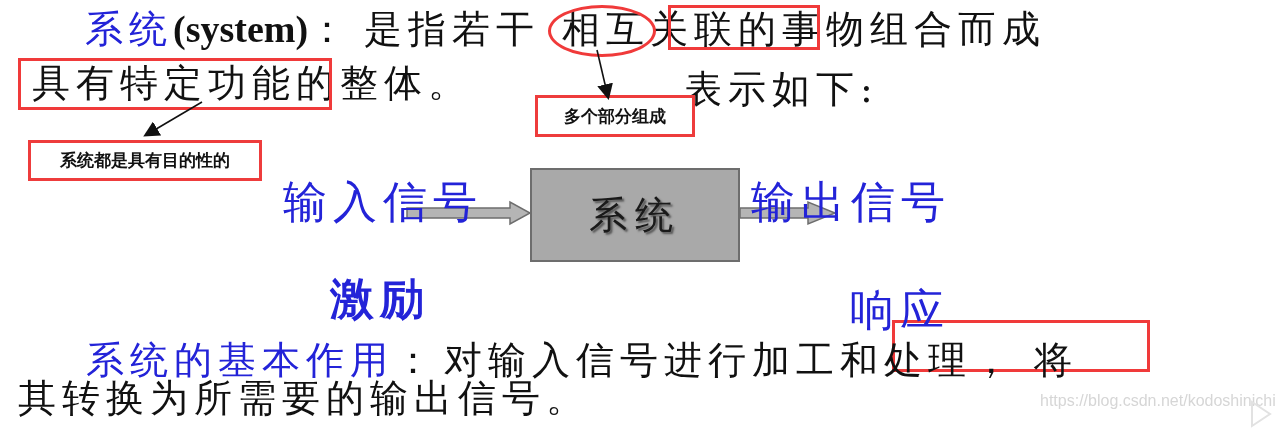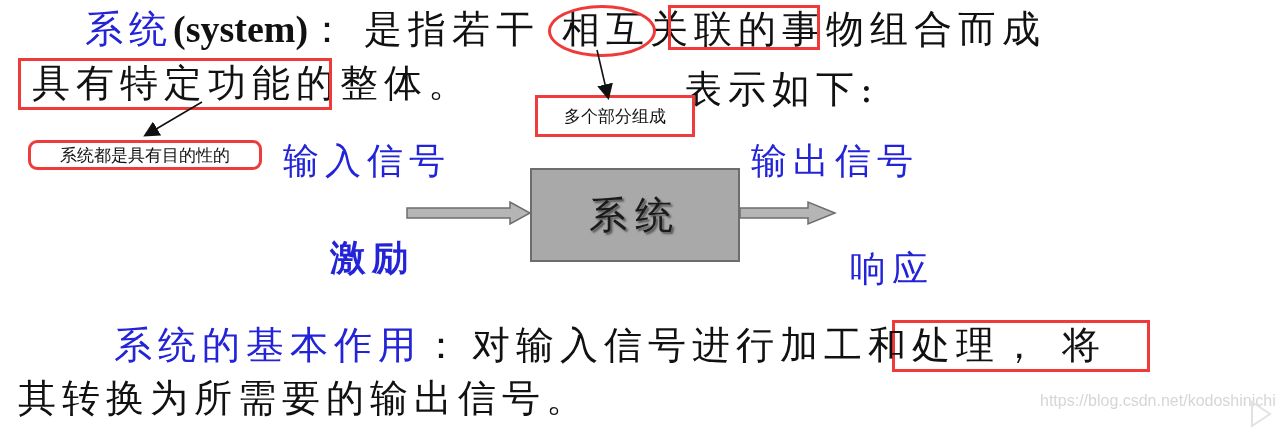--- a/index.html
+++ b/index.html
@@ -11,23 +11,23 @@
   }
   .abs { position:absolute; white-space:nowrap; }
   .line { font-size:38px; letter-spacing:6px; line-height:46px; }
   .blue { color:#2323d8; }
   .bold-latin { font-family:"Liberation Serif", "DejaVu Serif", serif; font-weight:bold; letter-spacing:0; }
   .red-box { position:absolute; border:3px solid #f03a3a; box-sizing:border-box; }
   .red-ellipse { position:absolute; border:3px solid #f03a3a; border-radius:50%; box-sizing:border-box; }
   .note {
     position:absolute; border:3px solid #ee3c3c; box-sizing:border-box; background:#fff;
     font-family:"DejaVu Sans", "Liberation Sans", sans-serif; font-size:17px; color:#111;
-    display:flex; align-items:center; justify-content:center;
+    display:flex; align-items:center; justify-content:center;font-weight:bold;
   }
-  .diag-label { font-size:36px; letter-spacing:6px; color:#2323d8; }
+  .diag-label { font-size:44px; letter-spacing:6px; color:#2323d8;margin-top:36px; }
   .system-box {
     position:absolute; left:530px; top:168px; width:210px; height:94px;
     background:#a9a9a9; border:2px solid #6d6d6d; box-sizing:border-box;
     display:flex; align-items:center; justify-content:center;
   }
   .system-box span { font-size:38px; letter-spacing:8px; color:#1a1a1a; text-shadow:2px 2px 2px #555; }
   .watermark {
     font-family:"Liberation Sans", "DejaVu Sans", sans-serif; font-size:16px; color:#d6d6d6;
   }
   svg { position:absolute; left:0; top:0; overflow:visible; }
@@ -45,21 +45,21 @@
 <div class="abs line" style="left:684px; top:66px;">表示如下:</div>
 
 <div class="red-ellipse" style="left:548px; top:5px; width:108px; height:52px;"></div>
 <div class="red-box" style="left:668px; top:5px; width:152px; height:45px;"></div>
 <div class="red-box" style="left:18px; top:58px; width:314px; height:52px;"></div>
 <div class="red-box" style="left:892px; top:320px; width:258px; height:52px;"></div>
 
 <div class="note" style="left:535px; top:95px; width:160px; height:42px;">
   <span>多个部分组成</span>
 </div>
-<div class="note" style="left:28px; top:140px; width:234px; height:30px;border-radius:9px;">
+<div class="note" style="left:28px; top:140px; width:234px; height:41px;">
   <span>系统都是具有目的性的</span>
 </div>
 
 <svg width="1280" height="439">
   <defs>
     <marker id="ah" markerWidth="10" markerHeight="10" refX="8" refY="5" orient="auto">
       <path d="M0,0 L10,5 L0,10 z" fill="#111"></path>
     </marker>
   </defs>
 
@@ -74,21 +74,21 @@
 
 <div class="abs diag-label" style="left:283px; top:137px;">输入信号</div>
 <div class="abs diag-label" style="left:330px; top:234px;font-weight:bold;">激励</div>
 <div class="abs diag-label" style="left:751px; top:137px;">输出信号</div>
 <div class="abs diag-label" style="left:850px; top:245px;">响应</div>
 
 <div class="system-box">
   <span>系统</span>
 </div>
 
-<div class="abs line" style="left:86px; top:322px;margin-left:28px;">
+<div class="abs line" style="left:86px; top:337px;">
   <span class="blue">系统的基本作用</span><span>：</span><span style="margin-left:6px;">对输入信号进行</span><span>加工和处理</span><span>， 将</span>
 </div>
 <div class="abs line" style="left:18px; top:378px;font-family:Liberation Mono, monospace;">其转换为所需要的输出信号。</div>
 
 <div class="abs watermark" style="left:1040px; top:392px;">https://blog.csdn.net/kodoshinichi</div>
 <svg width="1280" height="439">
   <path d="M1252,402 L1270,414 L1252,426 Z" fill="none" stroke="#e2e2e2" stroke-width="2"></path>
 </svg>
 
 </body></html>

